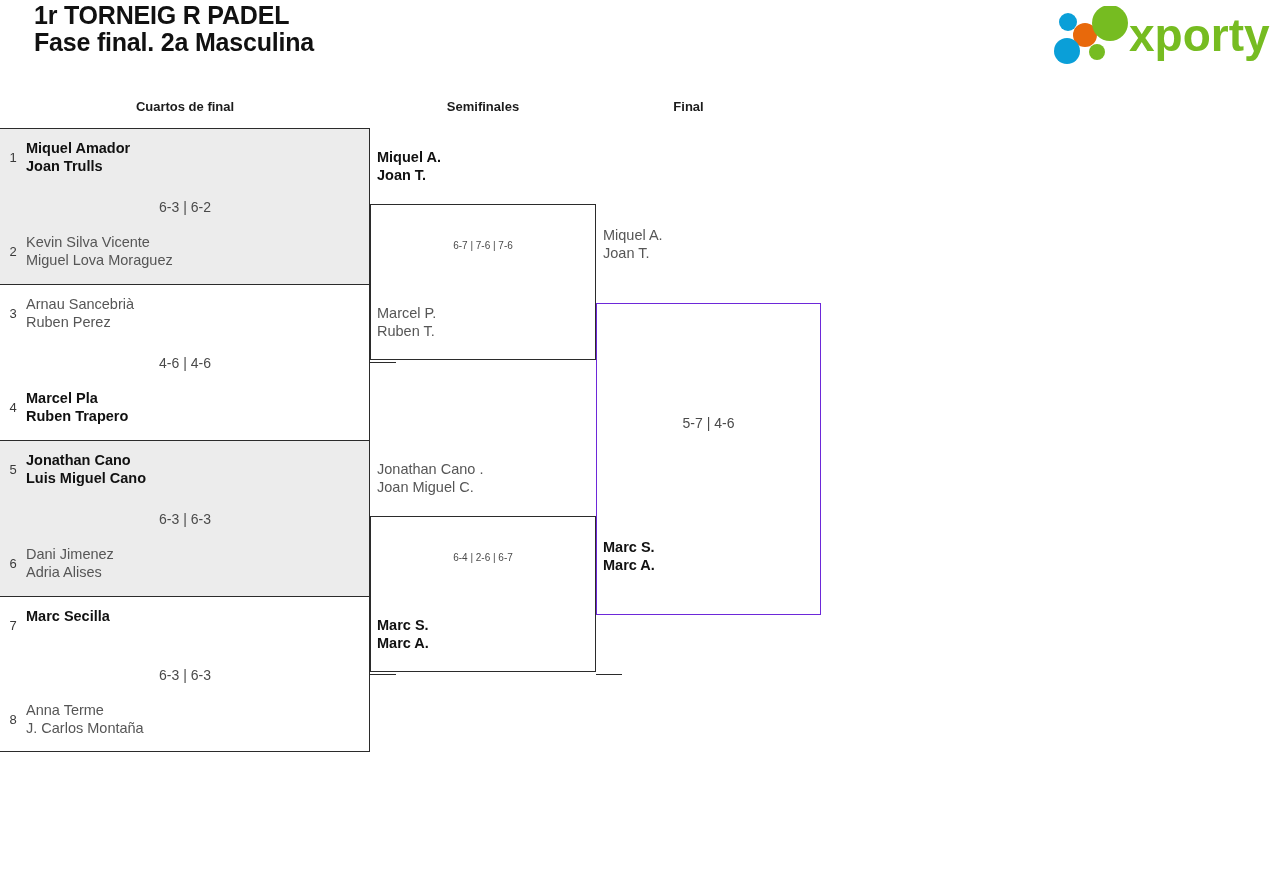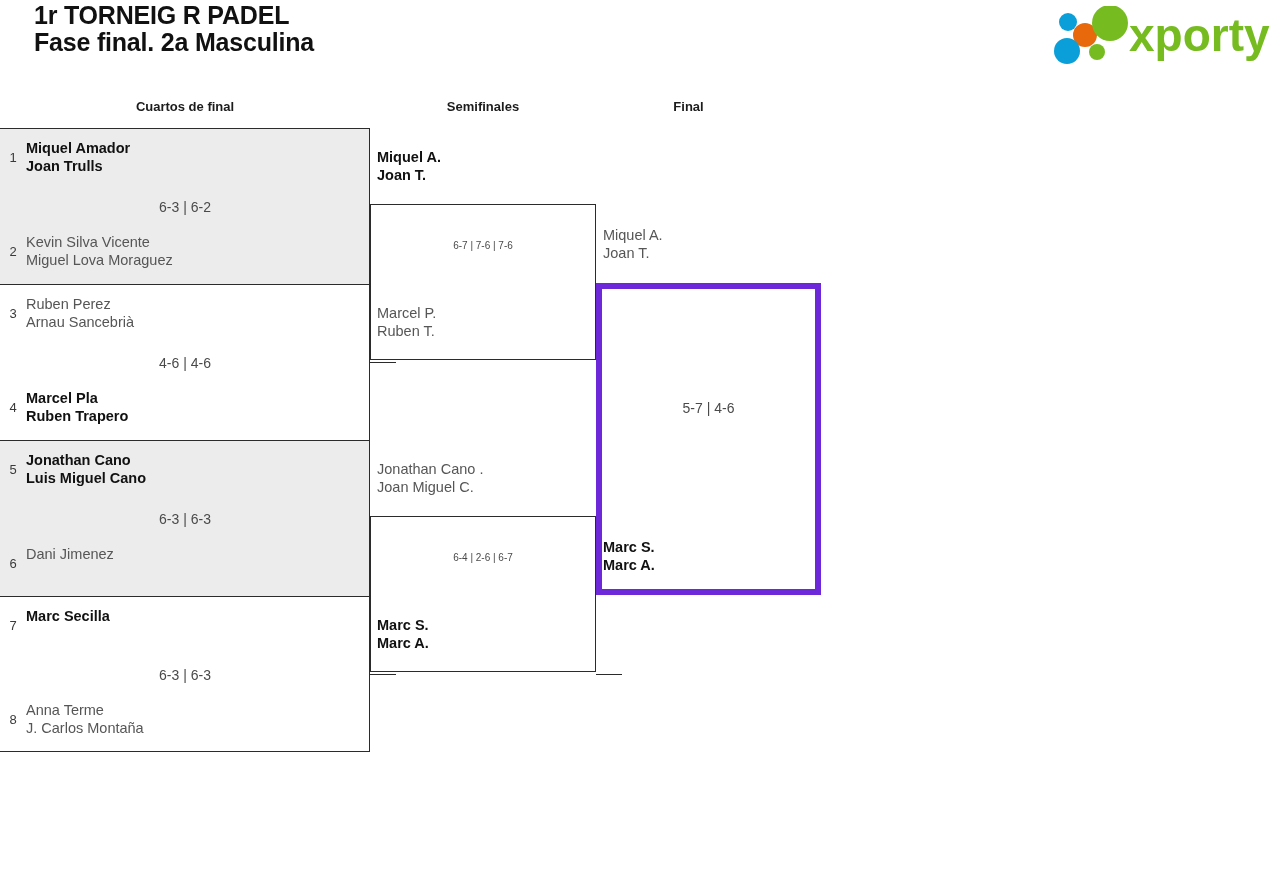--- a/index.html
+++ b/index.html
@@ -82,22 +82,23 @@
     text-align: center; font-size: 10px; color: #4a4a4a; line-height: 18px;
   }
 
   
   .float-team { position: absolute; width: 220px; }
   .float-team .ln { display: block; font-size: 14.5px; line-height: 18px; white-space: pre; }
 
   
   .fn {
     position: absolute; left: 596px; width: 225px;
-    border: 6px solid #6d28d9;
+    border: 1px solid #6d28d9;
     background: #ffffff;
+    margin-top: 20px;
   }
   .fn-score {
     position: absolute; left: 0; width: 100%;
     text-align: center; font-size: 14px; color: #4a4a4a; line-height: 18px;
   }
 </style>
 </head>
 <body>
 
 <div class="page">
@@ -143,22 +144,22 @@
           <span class="ln">Kevin Silva Vicente</span>
           <span class="ln">Miguel Lova Moraguez</span>
         </span>
       </div>
     </div>
 
     <div class="qf plain" style="top:156px;">
       <div class="qf-team top lose">
         <span class="seed">3</span>
         <span class="names">
+          <span class="ln">Arnau Sancebrià</span>
           <span class="ln">Ruben Perez</span>
-          <span class="ln">Arnau Sancebrià</span>
         </span>
       </div>
       <div class="qf-score">4-6 | 4-6</div>
       <div class="qf-team bottom win">
         <span class="seed">4</span>
         <span class="names">
           <span class="ln">Marcel Pla</span>
           <span class="ln">Ruben Trapero</span>
         </span>
       </div>
@@ -170,20 +171,21 @@
         <span class="names">
           <span class="ln">Jonathan Cano</span>
           <span class="ln">Luis Miguel Cano</span>
         </span>
       </div>
       <div class="qf-score">6-3 | 6-3</div>
       <div class="qf-team bottom lose">
         <span class="seed">6</span>
         <span class="names">
           <span class="ln">Dani Jimenez</span>
+          <span class="ln">Adria Alises</span>
         </span>
       </div>
     </div>
 
     <div class="qf plain last" style="top:468px;">
       <div class="qf-team top win">
         <span class="seed">7</span>
         <span class="names">
           <span class="ln">Marc Secilla</span>
         </span>

